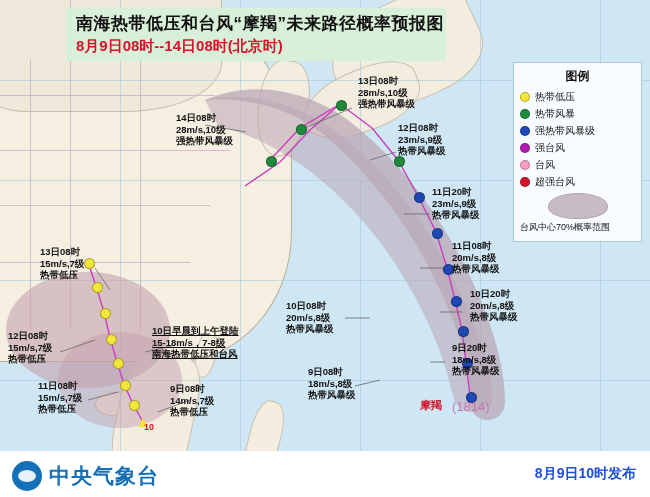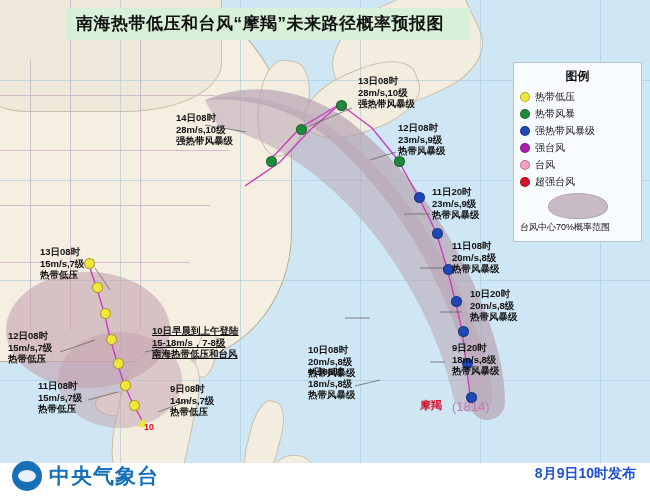--- a/index.html
+++ b/index.html
@@ -25,42 +25,42 @@
 
   
   .grid-v,.grid-h{position:absolute;background:#9fc4da;opacity:.55;}
   .grid-v{width:1px;height:497px;top:0;}
   .grid-h{height:1px;width:650px;left:0;}
 
   
   .cone{position:absolute;left:0;top:0;}
 
   
-  .title-box{position:absolute;left:66px;top:8px;background:#d9f0d8;border:0;padding:4px 26px 5px 10px;text-align:left;}
+  .title-box{position:absolute;left:66px;top:8px;background:#d9f0d8;border:0;padding:4px 2px 5px 10px;text-align:left;}
   .title-l1{font-size:17px;font-weight:bold;color:#111;letter-spacing:.5px;}
   .title-l2{font-size:15px;font-weight:bold;color:#d3142a;margin-top:2px;}
 
   
   .legend{position:absolute;right:8px;top:62px;width:115px;background:rgba(255,255,255,.88);border:1px solid #a8c8d8;padding:5px 6px 7px 6px;}
   .legend h4{margin:0 0 5px 0;font-size:12px;text-align:center;font-weight:bold;color:#111;}
   .lg-row{display:flex;align-items:center;font-size:10px;color:#111;margin-bottom:3px;}
   .dot{width:8px;height:8px;border-radius:50%;margin-right:5px;flex:0 0 auto;border:1px solid rgba(0,0,0,.25);}
   .lg-cone{margin-top:4px;text-align:left;}
   .lg-cone-shape{width:58px;height:24px;background:#b9a6b4;opacity:.75;border-radius:50% 50% 45% 45%;margin:0 auto 2px auto;border:1px solid #9b8a98;}
   .lg-cone-txt{font-size:9px;color:#111;}
 
   
   .lab{position:absolute;font-size:9.5px;line-height:11.5px;color:#111;white-space:nowrap;font-weight:bold;}
 
   
   .pt{position:absolute;width:9px;height:9px;border-radius:50%;border:1px solid rgba(0,0,0,.3);}
   .tri{position:absolute;width:0;height:0;border-left:5px solid transparent;border-right:5px solid transparent;border-bottom:9px solid #f2e63b;}
 
   
-  .footer{position:absolute;left:0;bottom:0;width:650px;height:34px;background:#ffffff;}
+  .footer{position:absolute;left:0;bottom:0;width:650px;height:46px;background:#ffffff;}
   .logo{position:absolute;left:12px;bottom:6px;display:flex;align-items:center;}
   .logo-mark{width:30px;height:30px;border-radius:50%;background:#1670b8;position:relative;margin-right:7px;}
   .logo-mark:after{content:"";position:absolute;left:6px;top:9px;width:18px;height:12px;border-radius:50%;background:#fff;opacity:.9;}
   .logo-txt{font-size:21px;font-weight:bold;color:#1670b8;letter-spacing:1px;}
   .issue{position:absolute;right:14px;bottom:14px;font-size:14px;font-weight:bold;color:#1d4fd8;}
   .typh-name{position:absolute;font-size:11px;font-weight:bold;color:#d3142a;}
   .typh-id{position:absolute;font-size:13px;color:#c279b6;}
   .scale-ten{position:absolute;font-size:9px;color:#d3142a;font-weight:bold;}
 </style>
 </head>
@@ -145,20 +145,21 @@
   <div class="pt" style="left:120px;top:380px;background:#f2e63b;"></div>
   <div class="pt" style="left:129px;top:400px;background:#f2e63b;"></div>
   <div class="tri" style="left:138px;top:418px;"></div>
   <div class="scale-ten" style="left:144px;top:422px;">10</div>
 
   <div class="typh-name" style="left:420px;top:398px;">摩羯</div>
   <div class="typh-id" style="left:452px;top:399px;">(1814)</div>
 
   <div class="title-box">
     <div class="title-l1">南海热带低压和台风“摩羯”未来路径概率预报图</div>
+    <div class="title-l2">8月9日08时--14日08时(北京时)</div>
   </div>
 
   <div class="legend">
     <h4>图例</h4>
     <div class="lg-row">
       <span class="dot" style="background:#f2e63b;"></span>
       <span>热带低压</span>
     </div>
     <div class="lg-row">
       <span class="dot" style="background:#1f8a3b;"></span>
@@ -215,21 +216,21 @@
     <div>20m/s,8级</div>
     <div>热带风暴级</div>
   </div>
 
   <div class="lab" style="left:470px;top:288px;">
     <div>10日20时</div>
     <div>20m/s,8级</div>
     <div>热带风暴级</div>
   </div>
 
-  <div class="lab" style="left:308px;top:300px;margin-top:44px;">
+  <div class="lab" style="left:286px;top:300px;">
     <div>10日08时</div>
     <div>20m/s,8级</div>
     <div>热带风暴级</div>
   </div>
 
   <div class="lab" style="left:452px;top:342px;">
     <div>9日20时</div>
     <div>18m/s,8级</div>
     <div>热带风暴级</div>
   </div>

